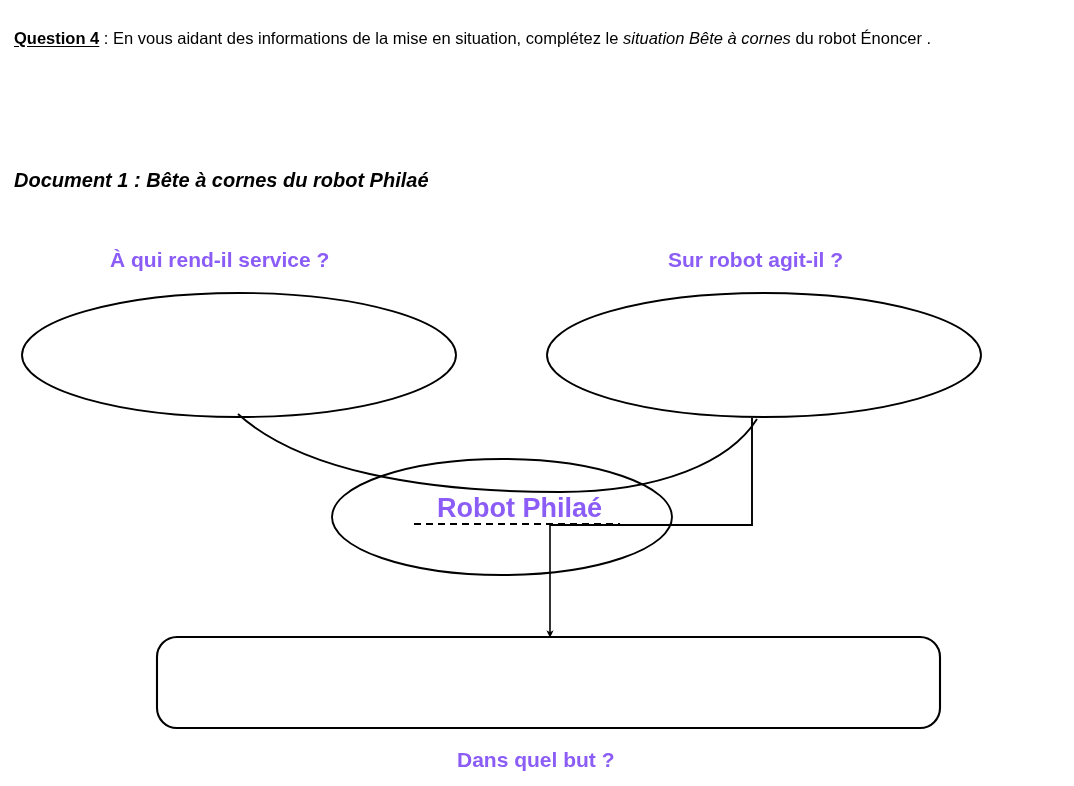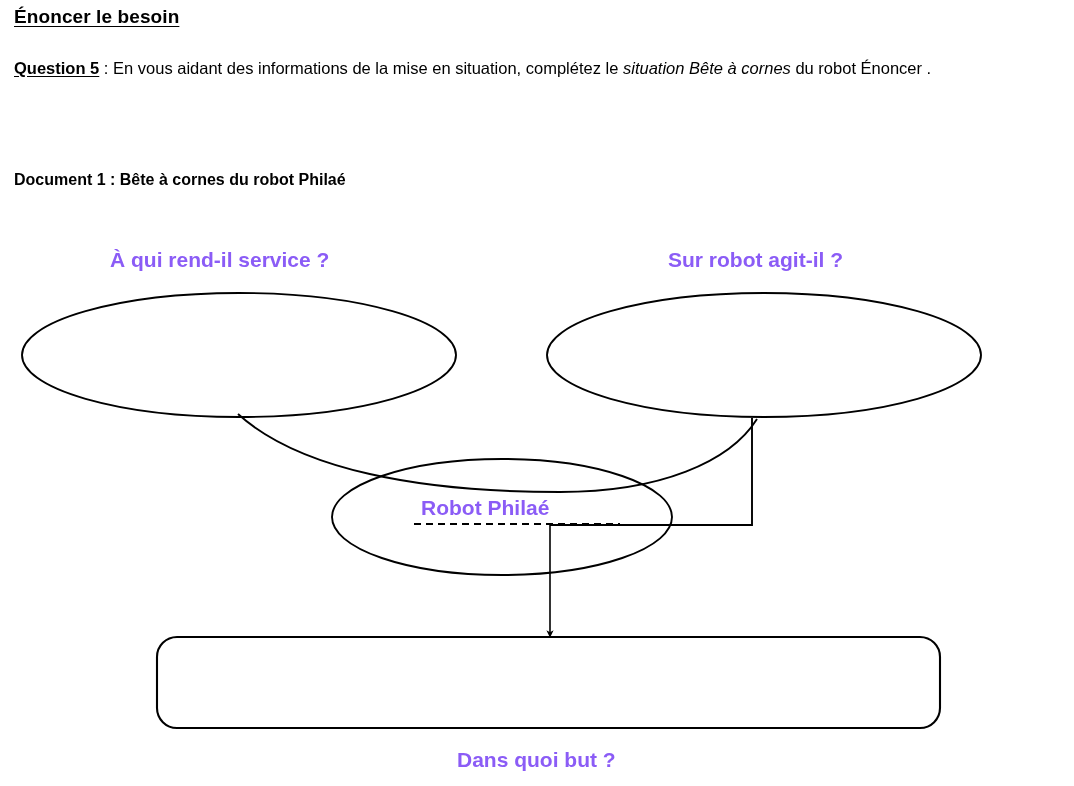--- a/index.html
+++ b/index.html
@@ -47,22 +47,23 @@
     font-weight: bold;
     text-decoration: underline;
     text-underline-offset: 2px;
   }
   .ital { font-style: italic; }
 
   .doc-caption {
     position: absolute;
     left: 0px;
     top: 169px;
-    font-size: 16px;
+    font-size: 20px;
     font-weight: bold;
+    font-style: italic;
     line-height: 22px;
     white-space: nowrap;
   }
 
   
   .diagram {
     position: absolute;
     left: 0;
     top: 0;
     width: 1074px;
@@ -74,30 +75,29 @@
   .lbl {
     position: absolute;
     color: #8b5cf6;
     font-weight: bold;
     font-size: 21px;
     line-height: 28px;
     white-space: nowrap;
   }
   .lbl-left   { left: 110px; top: 246px; }
   .lbl-right  { left: 668px; top: 246px; }
-  .lbl-center { left: 421px; top: 494px; font-size: 21px; }
+  .lbl-center { left: 437px; top: 494px; font-size: 27px; }
   .lbl-bottom { left: 457px; top: 746px; }
 </style>
 </head>
 <body>
 
 <div class="doc-text">
-  <div class="page-title">Énoncer le besoin</div>
 
-  <p class="question-para"><span class="q-label">Question 5</span><span> : </span><span>En vous aidant des informations de la mise en situation, complétez le </span><span class="ital">situation Bête à cornes</span><span> du robot Énoncer .</span></p>
+  <p class="question-para"><span class="q-label">Question 4</span><span> : </span><span>En vous aidant des informations de la mise en situation, complétez le </span><span class="ital">situation Bête à cornes</span><span> du robot Énoncer .</span></p>
 
   <div class="doc-caption">Document 1 : Bête à cornes du robot Philaé</div>
 </div>
 
 <div class="diagram">
   <svg width="1074" height="786" viewBox="0 0 1074 786" xmlns="http://www.w3.org/2000/svg">
     <defs>
       <marker id="arrowhead" markerWidth="9" markerHeight="9" refX="4.2" refY="4" orient="auto" markerUnits="userSpaceOnUse">
         <path d="M0.4,0.4 L8,4 L0.4,7.6 L2.4,4 Z" fill="#000000"></path>
       </marker>
@@ -117,13 +117,13 @@
 
     <line x1="550" y1="525" x2="550" y2="634" stroke="#000000" stroke-width="1.6" marker-end="url(#arrowhead)"></line>
 
     <rect x="157" y="637" width="783" height="91" rx="20" ry="20" fill="#ffffff" fill-opacity="0" stroke="#000000" stroke-width="2.1"></rect>
   </svg>
 </div>
 
 <div class="lbl lbl-left">À qui rend-il service ?</div>
 <div class="lbl lbl-right">Sur robot agit-il ?</div>
 <div class="lbl lbl-center">Robot Philaé</div>
-<div class="lbl lbl-bottom">Dans quoi but ?</div>
+<div class="lbl lbl-bottom">Dans quel but ?</div>
 
 </body></html>

